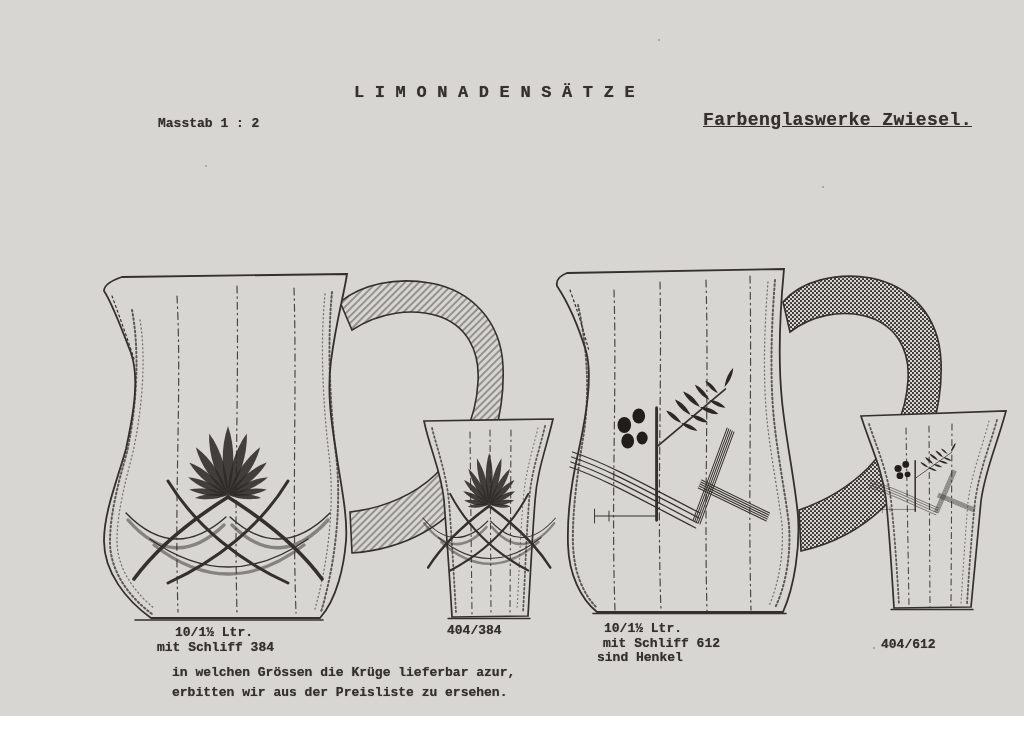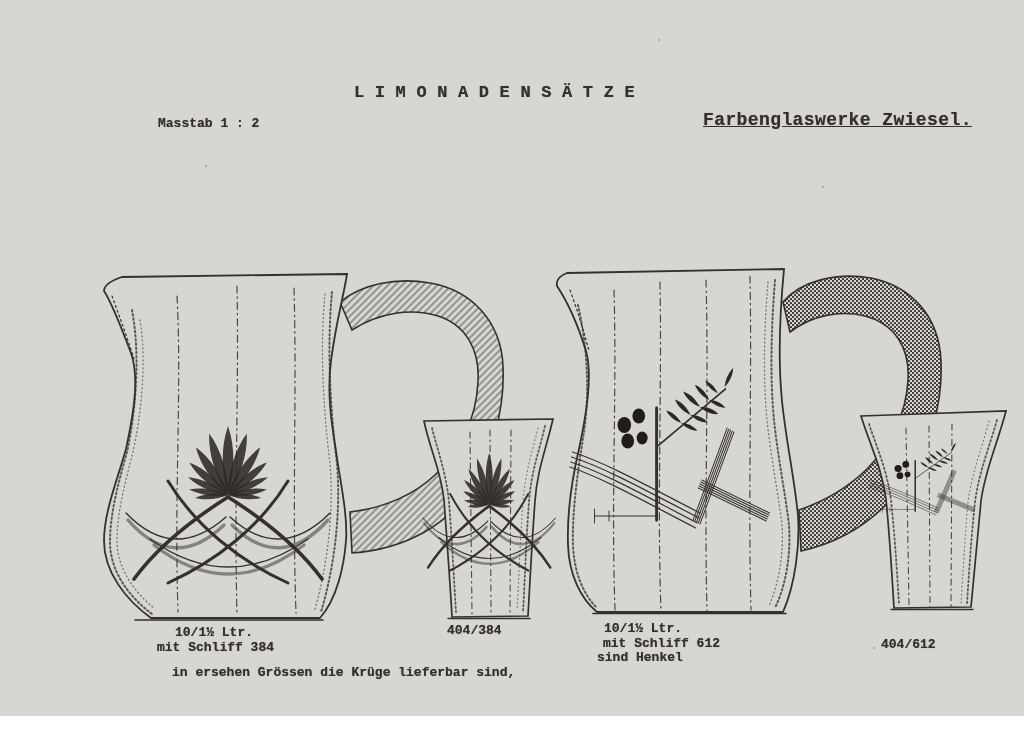--- a/index.html
+++ b/index.html
@@ -215,14 +215,15 @@
   <div class="txt t17" style="left:157px;top:641px;text-align:center;">mit Schliff 384</div>
 
   <div class="txt t17" style="left:447px;top:624px;">404/384</div>
 
   <div class="txt t17" style="left:604px;top:622px;">10/1½ Ltr.</div>
   <div class="txt t17" style="left:585px;top:637px;margin-left:18px;">mit Schliff 612</div>
   <div class="txt t17" style="left:597px;top:651px;">sind Henkel</div>
 
   <div class="txt t17" style="left:881px;top:615px;margin-top:23px;">404/612</div>
 
-  <div class="txt t17" style="left:172px;top:666px;">in ersehen Grössen die Krüge lieferbar sind,</div>
+  <div class="txt t17" style="left:172px;top:666px;">in welchen Grössen die Krüge lieferbar azur,</div>
+  <div class="txt t17" style="left:172px;top:686px;">erbitten wir aus der Preisliste zu ersehen.</div>
 </div>
 
 </body></html>

